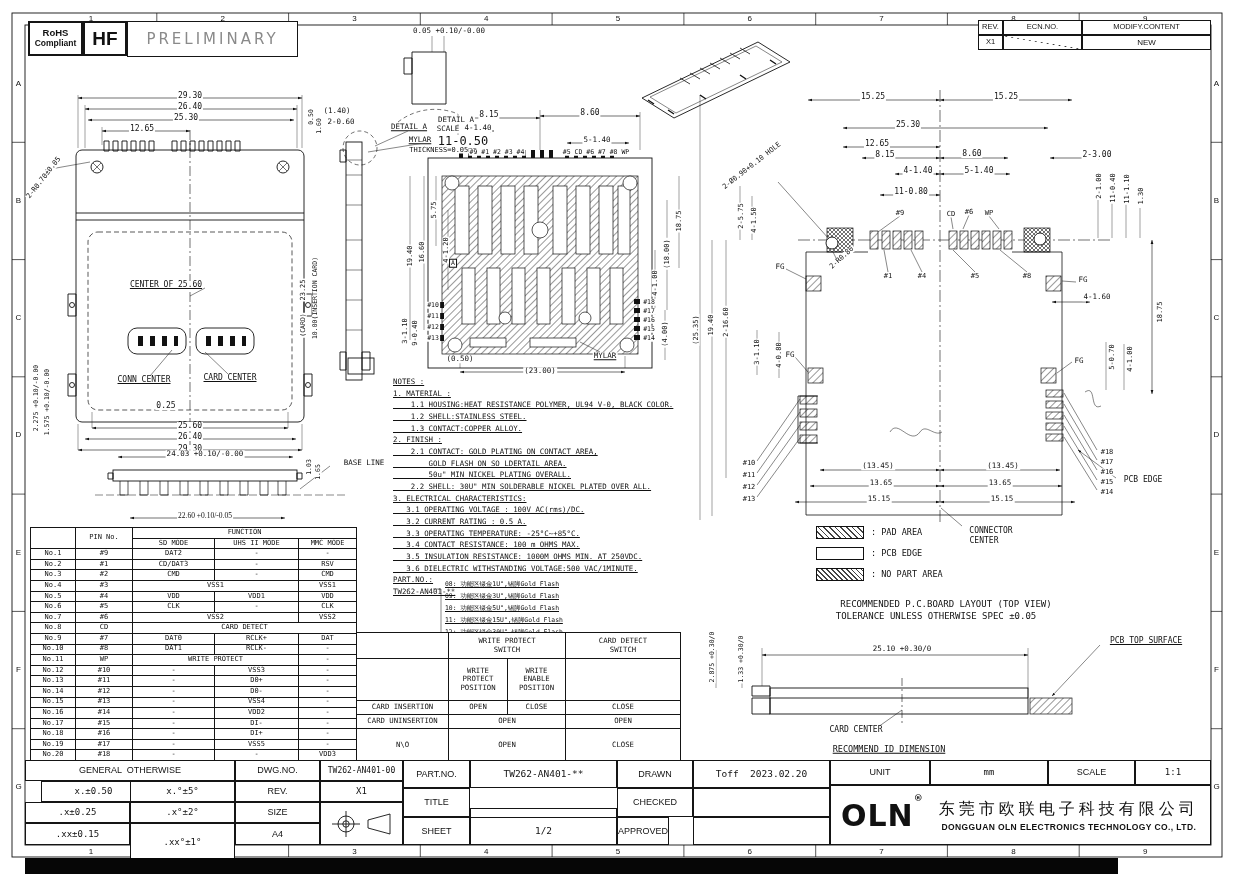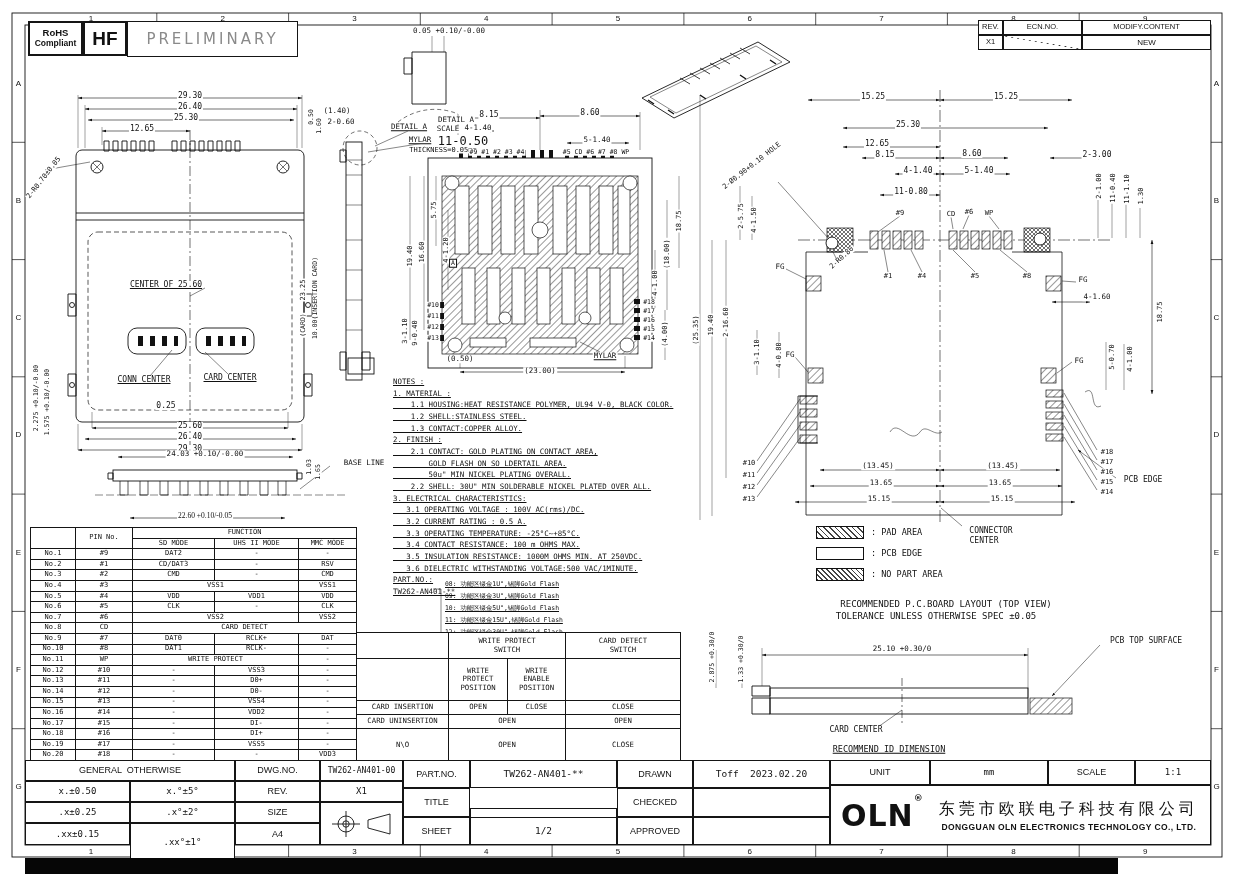--- a/index.html
+++ b/index.html
@@ -377,21 +377,21 @@
       <span class="dl" style="left: 1003px; top: 466px; font-size: 7.5px; transform: translate(-50%, -50%);">(13.45)</span>
       <span class="dl" style="left: 881px; top: 483px; font-size: 7.5px; transform: translate(-50%, -50%);">13.65</span>
       <span class="dl" style="left: 1000px; top: 483px; font-size: 7.5px; transform: translate(-50%, -50%);">13.65</span>
       <span class="dl" style="left: 879px; top: 499px; font-size: 7.5px; transform: translate(-50%, -50%);">15.15</span>
       <span class="dl" style="left: 1002px; top: 499px; font-size: 7.5px; transform: translate(-50%, -50%);">15.15</span>
       <span class="dl" style="left: 991px; top: 531px; font-size: 8px; transform: translate(-50%, -50%);">CONNECTOR</span>
       <span class="dl" style="left: 984px; top: 541px; font-size: 8px; transform: translate(-50%, -50%);">CENTER</span>
       <span class="dl" style="left: 946px; top: 604px; font-size: 9px; transform: translate(-50%, -50%);">RECOMMENDED P.C.BOARD LAYOUT (TOP VIEW)</span>
       <span class="dl" style="left: 936px; top: 616px; font-size: 9px; transform: translate(-50%, -50%);">TOLERANCE UNLESS OTHERWISE SPEC ±0.05</span>
       <span class="dl" style="left: 902px; top: 649px; font-size: 7.5px; transform: translate(-50%, -50%);">25.10 +0.30/0</span>
-      <span class="dl" style="left: 1146px; top: 641px; font-size: 8px; transform: translate(-50%, -50%);">PCB TOP SURFACE</span>
+      <span class="dl" style="left: 1146px; top: 641px; font-size: 8px; transform: translate(-50%, -50%); text-decoration: underline;">PCB TOP SURFACE</span>
       <span class="dl" style="left: 712px; top: 657px; font-size: 6.5px; transform: translate(-50%, -50%) rotate(-90deg);">2.875 +0.30/0</span>
       <span class="dl" style="left: 741px; top: 659px; font-size: 6.5px; transform: translate(-50%, -50%) rotate(-90deg);">1.33 +0.30/0</span>
       <span class="dl" style="left: 856px; top: 730px; font-size: 8px; transform: translate(-50%, -50%);">CARD CENTER</span>
       <span class="dl ul" style="left: 889px; top: 749px; font-size: 8.5px; transform: translate(-50%, -50%);">RECOMMEND ID DIMENSION</span>
     </div>
 
   <div class="cell" id="stamp-rohs">
     <span style="font-size:9.5px">RoHS</span>
     <span style="font-size:8.5px">Compliant</span>
   </div>
@@ -659,21 +659,21 @@
         <span class="sw"></span>
         <span class="leg-label">: PCB EDGE</span>
       </div>
     <div class="leg-row">
         <span class="sw cross"></span>
         <span class="leg-label">: NO PART AREA</span>
       </div>
   </div>
 
   <div class="cell" style="left:25px;top:760px;width:210px;height:21px;white-space:pre">GENERAL  OTHERWISE</div>
-  <div class="cell mono" style="left:25px;top:781px;width:105px;height:21px">x.±0.50</div>
+  <div class="cell mono" style="left:41px;top:781px;width:105px;height:21px">x.±0.50</div>
   <div class="cell mono" style="left:130px;top:781px;width:105px;height:21px">x.°±5°</div>
   <div class="cell mono" style="left:25px;top:802px;width:105px;height:21px">.x±0.25</div>
   <div class="cell mono" style="left:130px;top:802px;width:105px;height:21px">.x°±2°</div>
   <div class="cell mono" style="left:25px;top:823px;width:105px;height:22px">.xx±0.15</div>
   <div class="cell mono" style="left:130px;top:823px;width:105px;height:38px">.xx°±1°</div>
 
   <div class="cell" style="left:235px;top:760px;width:85px;height:21px">DWG.NO.</div>
   <div class="cell mono" style="left:320px;top:760px;width:83px;height:21px;font-size:8px">TW262-AN401-00</div>
   <div class="cell" style="left:235px;top:781px;width:85px;height:21px">REV.</div>
   <div class="cell mono" style="left:320px;top:781px;width:83px;height:21px">X1</div>
@@ -694,21 +694,21 @@
   <div class="cell" style="left:403px;top:760px;width:67px;height:28px">PART.NO.</div>
   <div class="cell mono" style="left:470px;top:760px;width:147px;height:28px;font-size:9.5px">TW262-AN401-**</div>
   <div class="cell" style="left:617px;top:760px;width:76px;height:28px">DRAWN</div>
   <div class="cell mono" style="left:693px;top:760px;width:137px;height:28px;font-size:9.5px;white-space:pre">Toff  2023.02.20</div>
   <div class="cell" style="left:403px;top:788px;width:67px;height:29px">TITLE</div>
   <div class="cell mono" style="left:470px;top:808px;width:147px;height:29px;font-size:8.5px">SD7.0 No Push反向沉板1.40</div>
   <div class="cell" style="left:617px;top:788px;width:76px;height:29px">CHECKED</div>
   <div class="cell" style="left:693px;top:788px;width:137px;height:29px"></div>
   <div class="cell" style="left:403px;top:817px;width:67px;height:28px">SHEET</div>
   <div class="cell mono" style="left:470px;top:817px;width:147px;height:28px;font-size:9.5px">1/2</div>
-  <div class="cell" style="left:617px;top:817px;width:76px;height:28px">APPROVED</div>
+  <div class="cell" style="left:617px;top:817px;width:52px;height:28px">APPROVED</div>
   <div class="cell" style="left:693px;top:817px;width:137px;height:28px"></div>
 
   <div class="cell" style="left:830px;top:760px;width:100px;height:25px">UNIT</div>
   <div class="cell mono" style="left:930px;top:760px;width:118px;height:25px">mm</div>
   <div class="cell" style="left:1048px;top:760px;width:87px;height:25px">SCALE</div>
   <div class="cell mono" style="left:1135px;top:760px;width:76px;height:25px">1:1</div>
 
   <div class="cell" id="logo-cell" style="left:830px;top:785px;width:381px;height:60px">
     <span id="oln-logo"><span>OLN</span><sup>®</sup></span>
     <span class="co-col">

